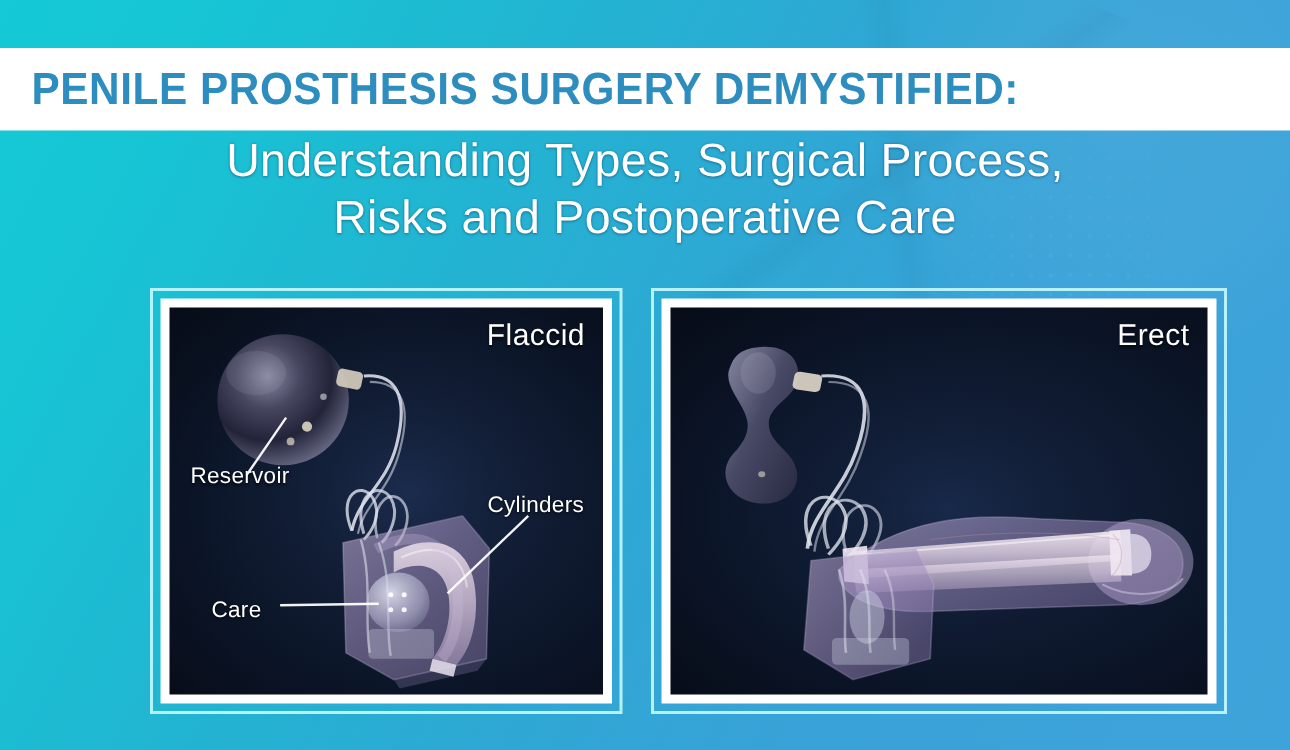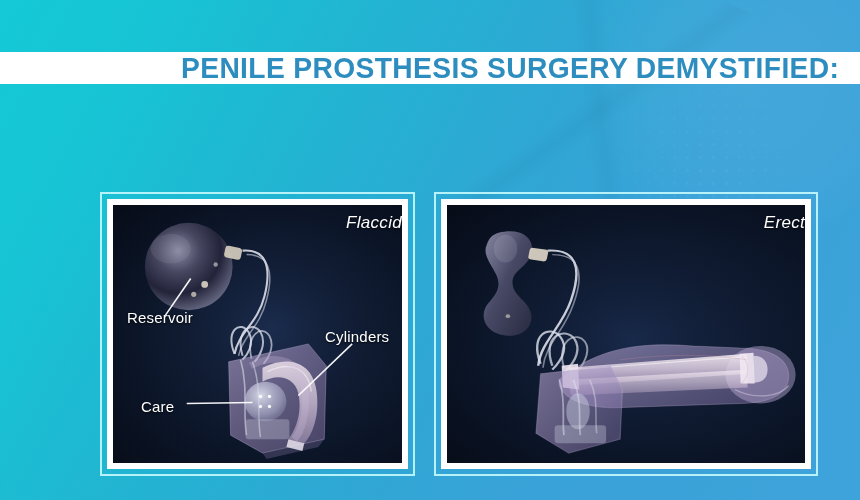--- a/index.html
+++ b/index.html
@@ -17,22 +17,22 @@
     background-image:radial-gradient(rgba(255,255,255,.10) 1.4px,transparent 1.6px);
     background-size:13px 13px;
     -webkit-mask-image:radial-gradient(circle at 50% 50%,#000 0%,transparent 72%);
     mask-image:radial-gradient(circle at 50% 50%,#000 0%,transparent 72%);}
   #tex-c{right:110px;top:-40px;width:300px;height:300px;transform:rotate(24deg);
     background:linear-gradient(120deg,rgba(0,0,0,0) 46%,rgba(0,40,70,.045) 50%,rgba(0,0,0,0) 54%),
                linear-gradient(60deg,rgba(0,0,0,0) 46%,rgba(0,40,70,.04) 50%,rgba(0,0,0,0) 54%);}
 
   
   #title-bar{
-    position:absolute;left:0;top:52px;width:860px;height:32px;background:#ffffff;
-    display:flex;align-items:center;justify-content:flex-end;
+    position:absolute;left:0;top:32px;width:860px;height:55px;background:#ffffff;
+    display:flex;align-items:center;justify-content:flex-start;
   }
   #title-bar .title{
     font-family:"Liberation Sans Narrow","Liberation Sans",sans-serif;
     font-weight:bold;font-size:30px;letter-spacing:.4px;color:#2d8dbf;
     white-space:nowrap;transform:scaleX(.94);transform-origin:center;
   }
 
   
   #subtitle{
     position:absolute;left:0;top:88px;width:860px;text-align:center;
@@ -44,22 +44,22 @@
 
   
   .panel{position:absolute;top:192px;box-sizing:border-box;
     border:2px solid rgba(190,245,252,.95);padding:5px;}
   .panel-white{width:100%;height:100%;box-sizing:border-box;background:#ffffff;padding:6px;}
   .shot{position:relative;width:100%;height:100%;overflow:hidden;
     background:radial-gradient(120% 110% at 58% 52%,#16243f 0%,#0e1a30 36%,#070c18 66%,#03060d 100%);}
   #panel-left{left:100px;width:315px;height:284px;}
   #panel-right{left:434px;width:384px;height:284px;}
 
-  .state-label{position:absolute;right:0;top:8px;color:#fff;font-style:italic;
-    font-size:17px;font-family:"Liberation Sans",sans-serif;letter-spacing:.3px;
+  .state-label{position:absolute;right:12px;top:8px;color:#fff;
+    font-size:20px;font-family:"Liberation Sans",sans-serif;letter-spacing:.3px;
     text-shadow:0 1px 2px rgba(0,0,0,.8);}
 
   .callout{position:absolute;color:#fff;font-size:15px;letter-spacing:.2px;
     text-shadow:0 1px 2px rgba(0,0,0,.85);white-space:nowrap;}
   #lbl-reservoir{left:14px;top:104px;}
   #lbl-cylinders{left:212px;top:123px;}
   #lbl-pump{left:28px;top:193px;}
 
   svg.overlay{position:absolute;left:0;top:0;width:100%;height:100%;}
 </style>
@@ -69,20 +69,24 @@
 <div id="canvas">
 
   <div id="tex-a"></div>
   <div id="tex-b"></div>
   <div id="tex-c"></div>
 
   <div id="title-bar">
     <div class="title">PENILE PROSTHESIS SURGERY DEMYSTIFIED:</div>
   </div>
 
+  <div id="subtitle">
+    <span class="l">Understanding Types, Surgical Process,</span>
+    <span class="l">Risks and Postoperative Care</span>
+  </div>
 
   <div class="panel" id="panel-left">
     <div class="panel-white">
       <div class="shot">
 
         <svg class="overlay" viewBox="0 0 290 260" preserveAspectRatio="none">
           <defs>
             <radialGradient id="resG" cx="38%" cy="32%" r="72%">
               <stop offset="0%" stop-color="#8e8fa8"></stop>
               <stop offset="34%" stop-color="#4a4a63"></stop>

